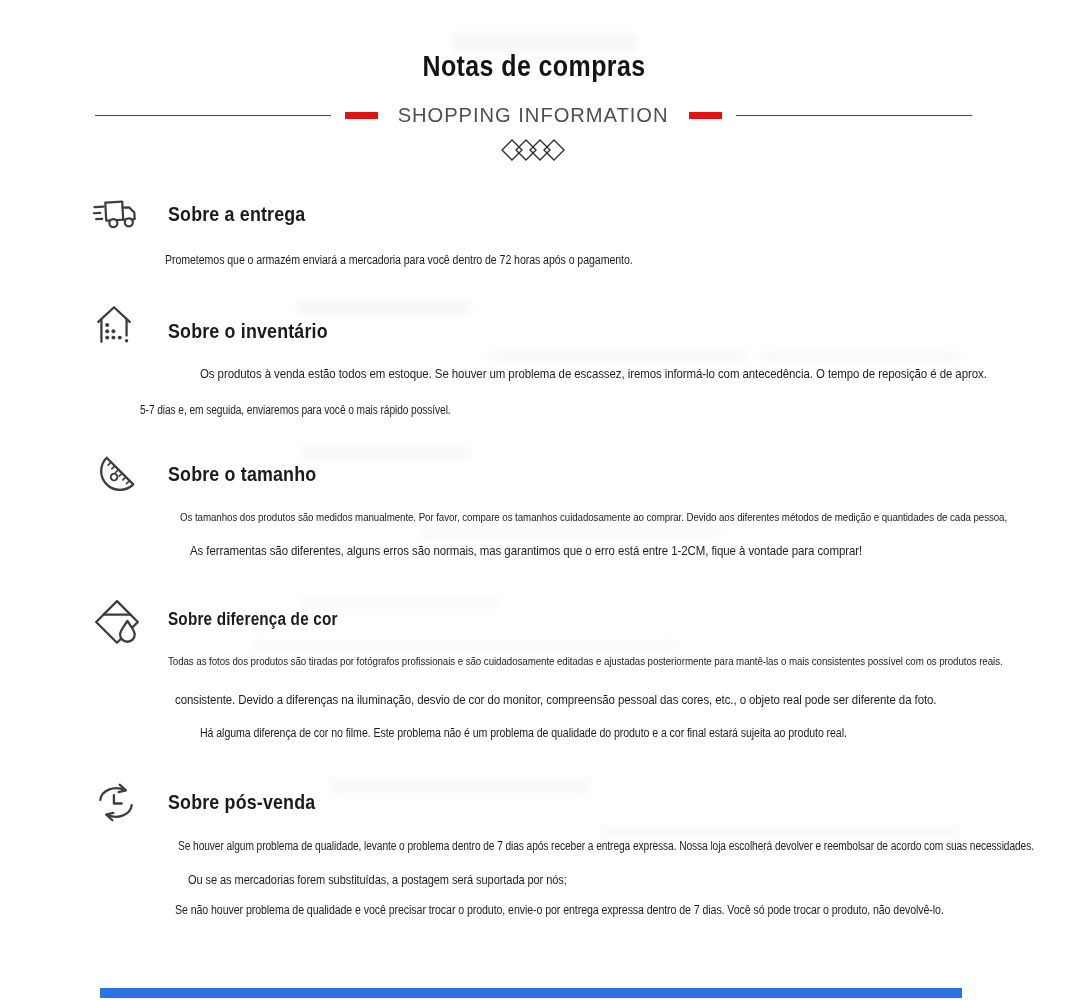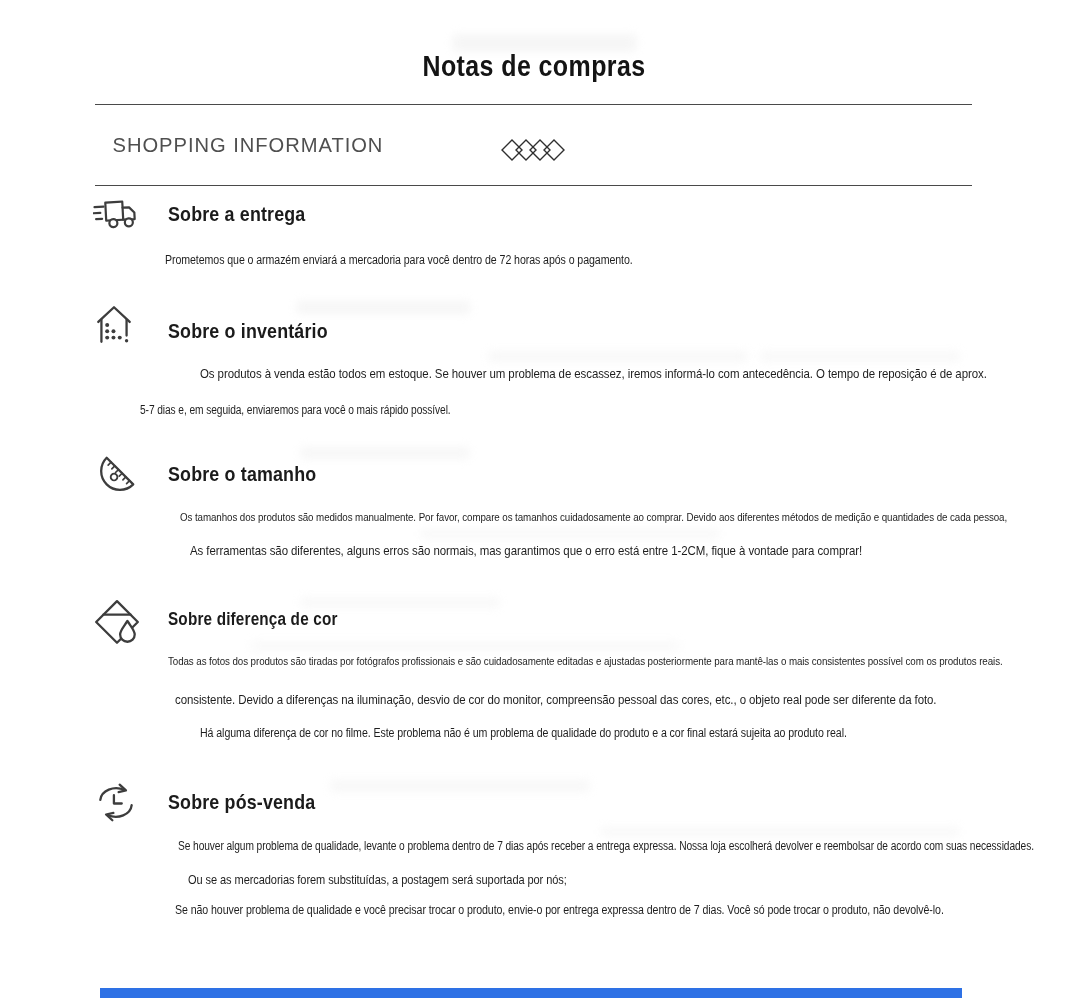--- a/index.html
+++ b/index.html
@@ -2,21 +2,21 @@
 <html><head>
 <meta charset="utf-8">
 <style>
   html,body{margin:0;padding:0;background:#fff;}
   #page{position:relative;width:1067px;height:1000px;background:#ffffff;overflow:hidden;
         font-family:"Liberation Sans",sans-serif;color:#1e1e1e;}
   
   .page-title{position:absolute;top:50px;left:50%;margin:0;font-size:29px;font-weight:700;color:#141414;
               white-space:nowrap;transform:translateX(-50%) scaleX(.86);letter-spacing:.5px;}
   .subtitle-row{position:absolute;top:104px;left:95px;right:95px;height:22px;
-                display:flex;gap:14px;flex-direction:column;}
+                display:flex;align-items:center;gap:14px;}
   .hline{flex:1;height:0;border-top:1px solid #4a4a4a;}
   .red-dash{width:33px;height:7px;background:#e01212;}
   .subtitle-text{font-size:21px;color:#4f4f4f;letter-spacing:1px;white-space:nowrap;transform:scaleX(.96);}
   .diamonds{position:absolute;top:138px;left:50%;transform:translateX(-50%);}
   
   .ghost{position:absolute;background:#efefef;border-radius:5px;filter:blur(4px);}
   
   .sec-icon{position:absolute;left:93px;}
   .sec-title{position:absolute;left:168px;margin:0;font-size:21px;font-weight:700;color:#1b1b1b;
              white-space:nowrap;transform:scaleX(.85);transform-origin:0 50%;letter-spacing:.2px;}

